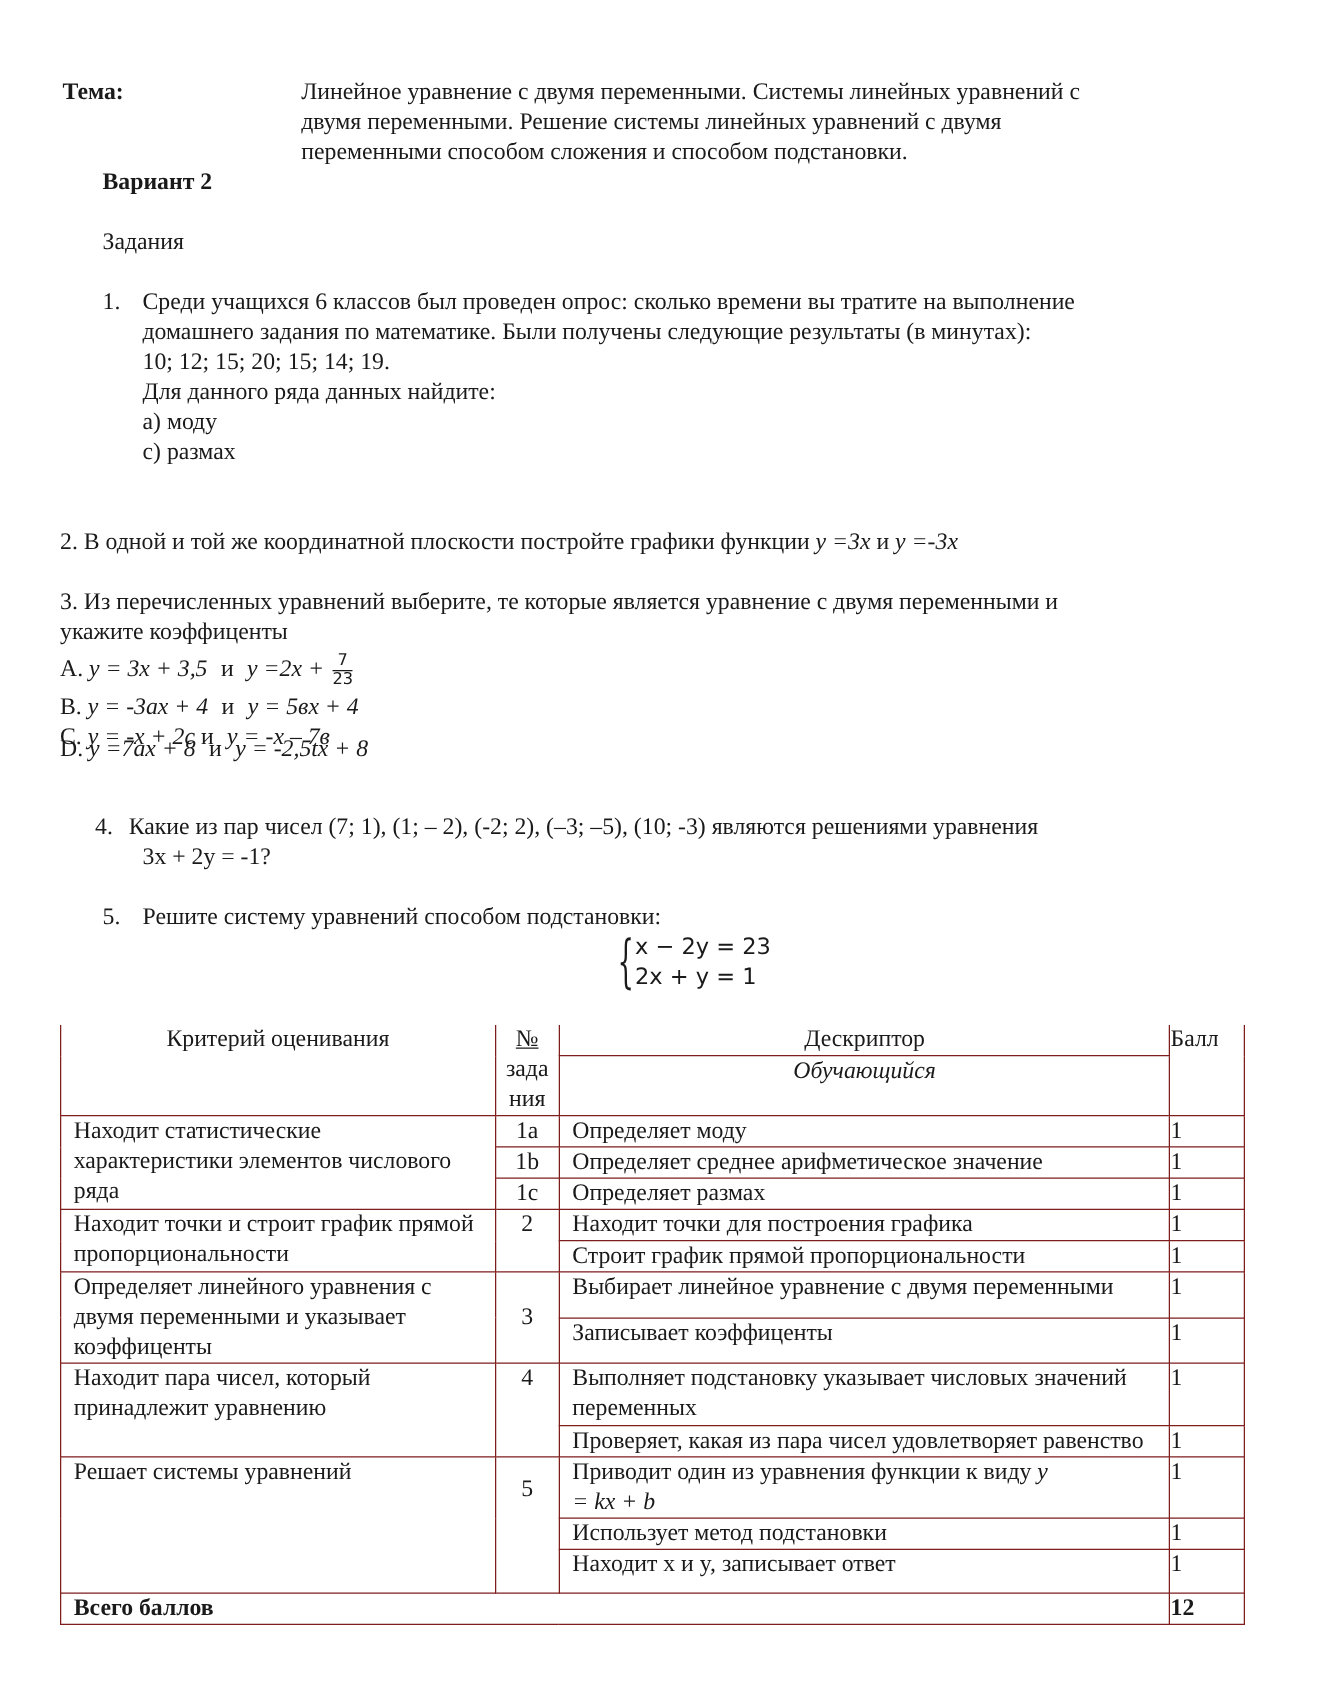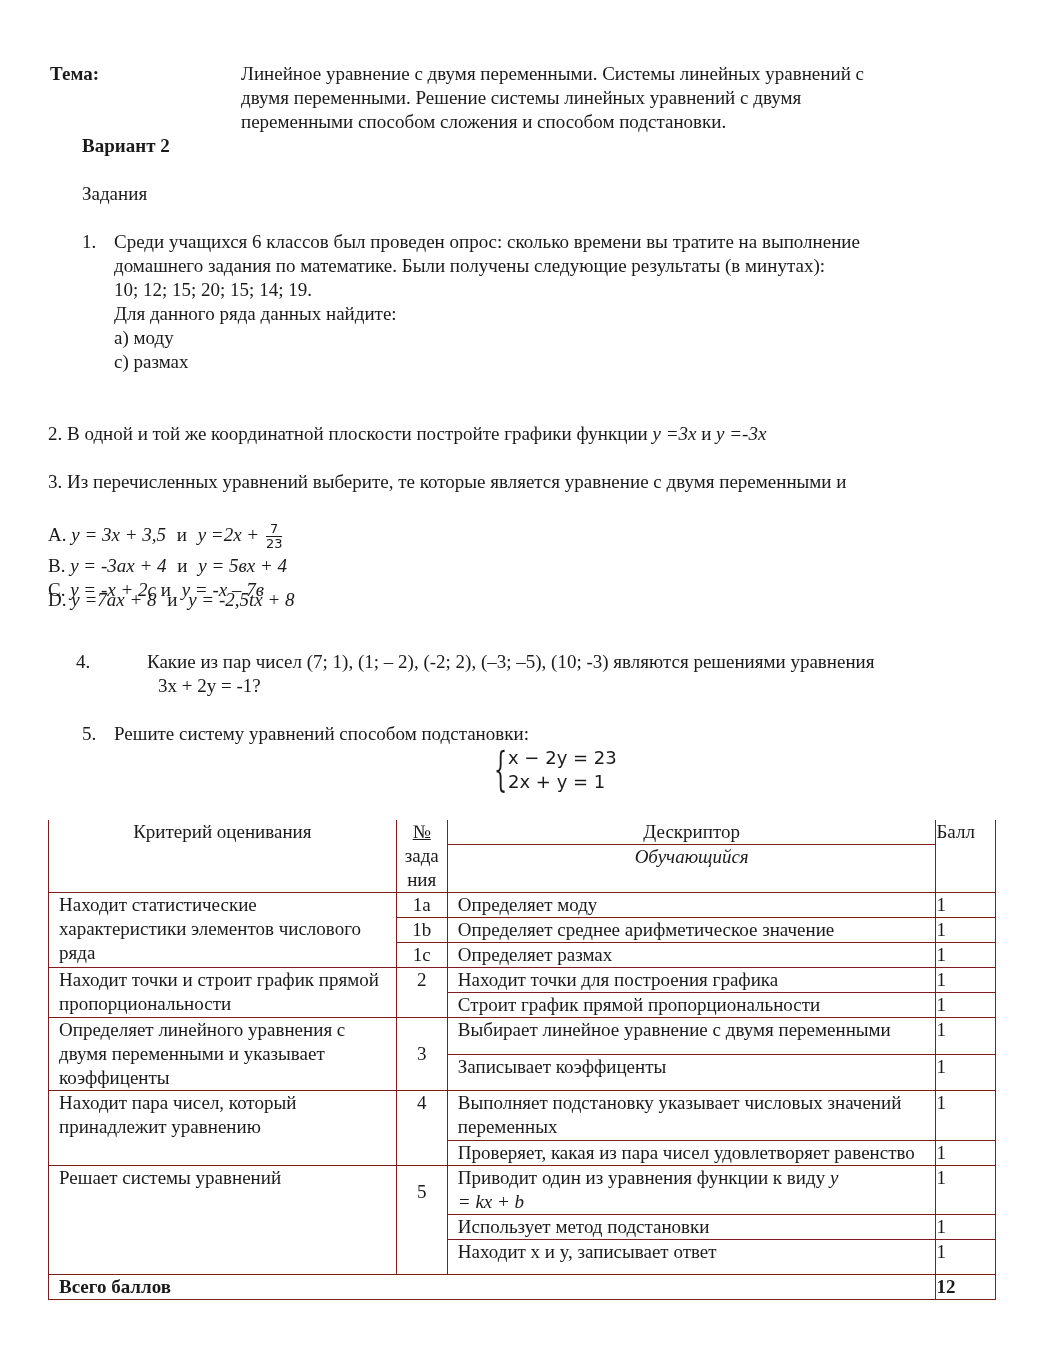--- a/index.html
+++ b/index.html
@@ -47,20 +47,21 @@
   <div class="line">c) размах</div>
 </div>
 
 <div class="abs line" style="left:48px;top:422px;">
   <span>2. В одной и той же координатной плоскости постройте графики функции </span>
   <span class="it">y =3x</span><span> и </span><span class="it">y =-3x</span>
 </div>
 
 <div class="abs" style="left:48px;top:470px;">
   <div class="line">3. Из перечисленных уравнений выберите, те которые является уравнение с двумя переменными и</div>
+  <div class="line">укажите коэффиценты</div>
 </div>
 <div class="abs line" style="left:48px;top:522px;">
   <span>A.</span>
   <span class="it">y = 3x + 3,5</span>
   <span style="margin:0 6px;">и</span>
   <span class="it">y =2x + </span><span class="frac"><span class="num">7</span><span>23</span></span>
 </div>
 <div class="abs line" style="left:48px;top:554px;">
   <span>B.</span>
   <span class="it">y =  -3ax + 4</span>
@@ -74,21 +75,21 @@
   <span class="it">y = -x – 7в</span>
 </div>
 <div class="abs line" style="left:48px;top:588px;">
   <span>D.</span>
   <span class="it">y =7ax + 8</span>
   <span style="margin:0 6px;">и</span>
   <span class="it">y = -2,5tx + 8</span>
 </div>
 
 <div class="abs" style="left:76px;top:650px;">4.</div>
-<div class="abs" style="left:103px;top:650px;margin-left:44px;">
+<div class="abs" style="left:103px;top:650px;">
   <div class="line">Какие из пар чисел (7; 1), (1; – 2), (-2; 2), (–3; –5), (10; -3) являются решениями уравнения</div>
   <div class="line" style="margin-left:11px;">3x + 2y = -1?</div>
 </div>
 
 <div class="abs" style="left:82px;top:722px;">5.</div>
 <div class="abs line" style="left:114px;top:722px;">Решите систему уравнений способом подстановки:</div>
 <div class="abs sys" style="left:494px;top:746px;width:140px;height:50px;">
   <span class="brace">{</span>
   <div style="margin-left:14px;">x − 2y = 23</div>
   <div style="margin-left:14px;">2x + y = 1</div>

